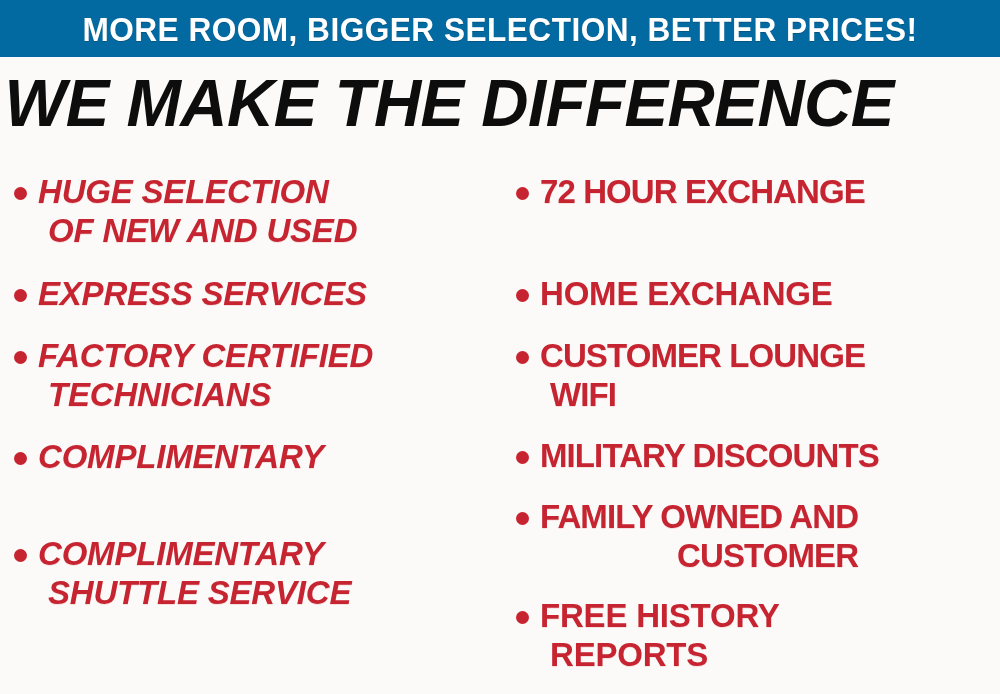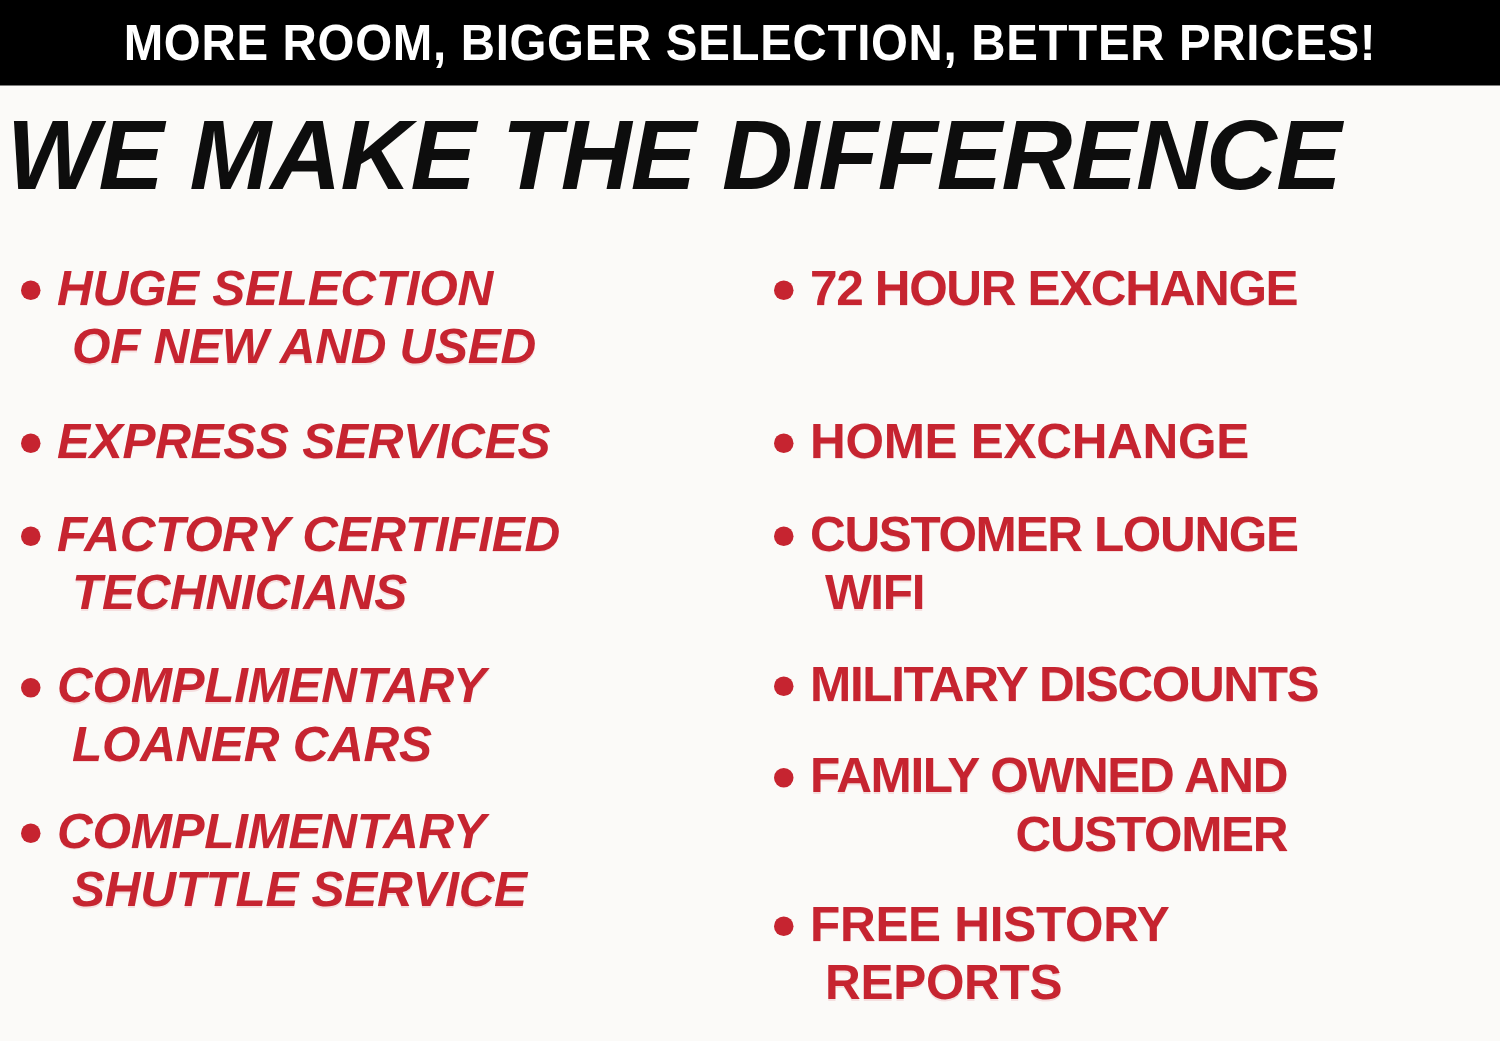--- a/index.html
+++ b/index.html
@@ -22,21 +22,21 @@
     box-sizing: border-box;
   }
 
   
   .banner {
     position: absolute;
     top: 0;
     left: 0;
     width: 1000px;
     height: 57px;
-    background: #000000;
+    background: #0369a1;
     display: flex;
     align-items: center;
     justify-content: center;
   }
   .banner-text {
     color: #ffffff;
     font-family: "Liberation Sans", sans-serif;
     font-weight: bold;
     font-size: 34px;
     line-height: 34px;
@@ -159,21 +159,21 @@
         <span class="bullet-text"><span>EXPRESS SERVICES</span></span>
       </div>
 
       <div class="bullet-item l2">
         <span class="bullet-dot"></span>
         <span class="bullet-text"><span>FACTORY CERTIFIED</span><span class="indent2">TECHNICIANS</span></span>
       </div>
 
       <div class="bullet-item l3">
         <span class="bullet-dot"></span>
-        <span class="bullet-text"><span>COMPLIMENTARY</span><span class="indent2">LOANER CARS</span></span>
+        <span class="bullet-text"><span>COMPLIMENTARY</span></span>
       </div>
 
       <div class="bullet-item l4">
         <span class="bullet-dot"></span>
         <span class="bullet-text"><span>COMPLIMENTARY</span><span class="indent2">SHUTTLE SERVICE</span></span>
       </div>
 
     </div>
 
     <div class="column column-right">

